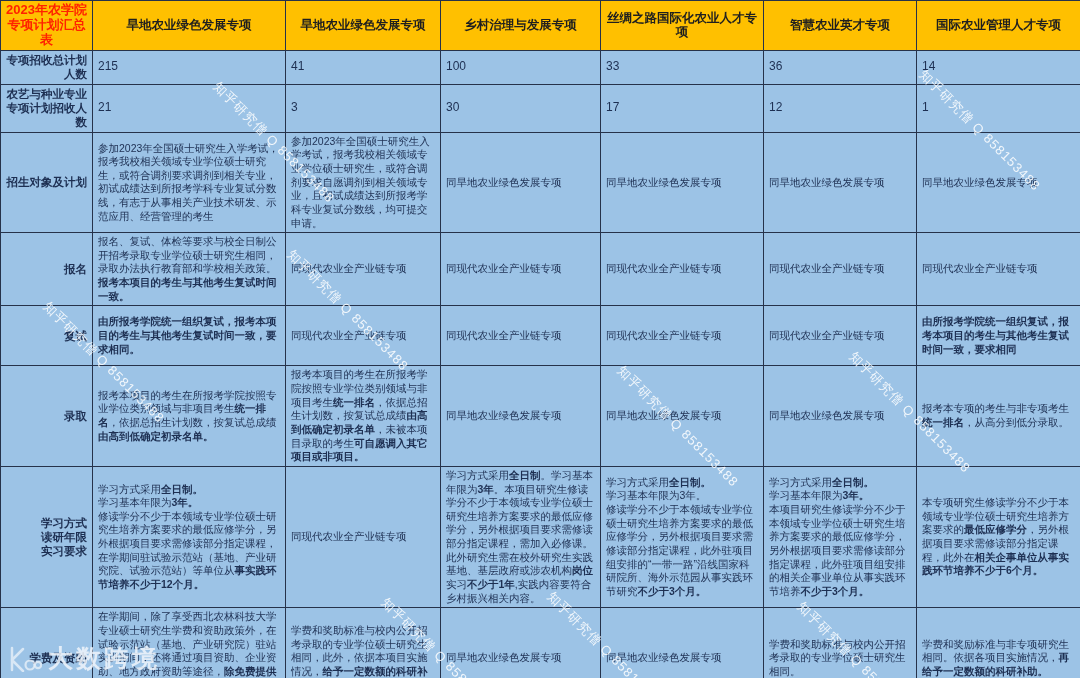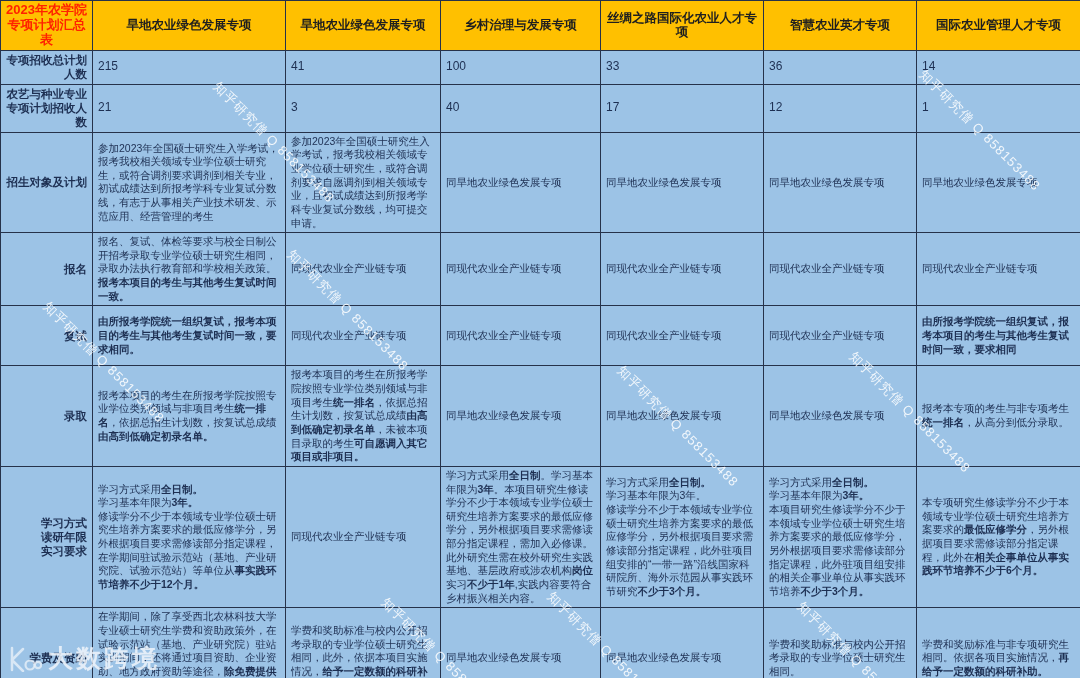--- a/index.html
+++ b/index.html
@@ -76,21 +76,21 @@
           <td class="center">100</td>
           <td class="center">33</td>
           <td class="center">36</td>
           <td class="center">14</td>
         </tr>
         <tr style="height: 23px; margin-left: 16px;">
           <th>农艺与种业专业
 专项计划招收人数</th>
           <td class="center">21</td>
           <td class="center">3</td>
-          <td class="center">40</td>
+          <td class="center">30</td>
           <td class="center">17</td>
           <td class="center">12</td>
           <td class="center">1</td>
         </tr>
         <tr style="height: 95px;">
           <th>招生对象及计划</th>
           <td>参加2023年全国硕士研究生入学考试，报考我校相关领域专业学位硕士研究生，或符合调剂要求调剂到相关专业，初试成绩达到所报考学科专业复试分数线，有志于从事相关产业技术研发、示范应用、经营管理的考生</td>
           <td>参加2023年全国硕士研究生入学考试，报考我校相关领域专业学位硕士研究生，或符合调剂要求自愿调剂到相关领域专业，且初试成绩达到所报考学科专业复试分数线，均可提交申请。</td>
           <td>同旱地农业绿色发展专项</td>
           <td>同旱地农业绿色发展专项</td>

